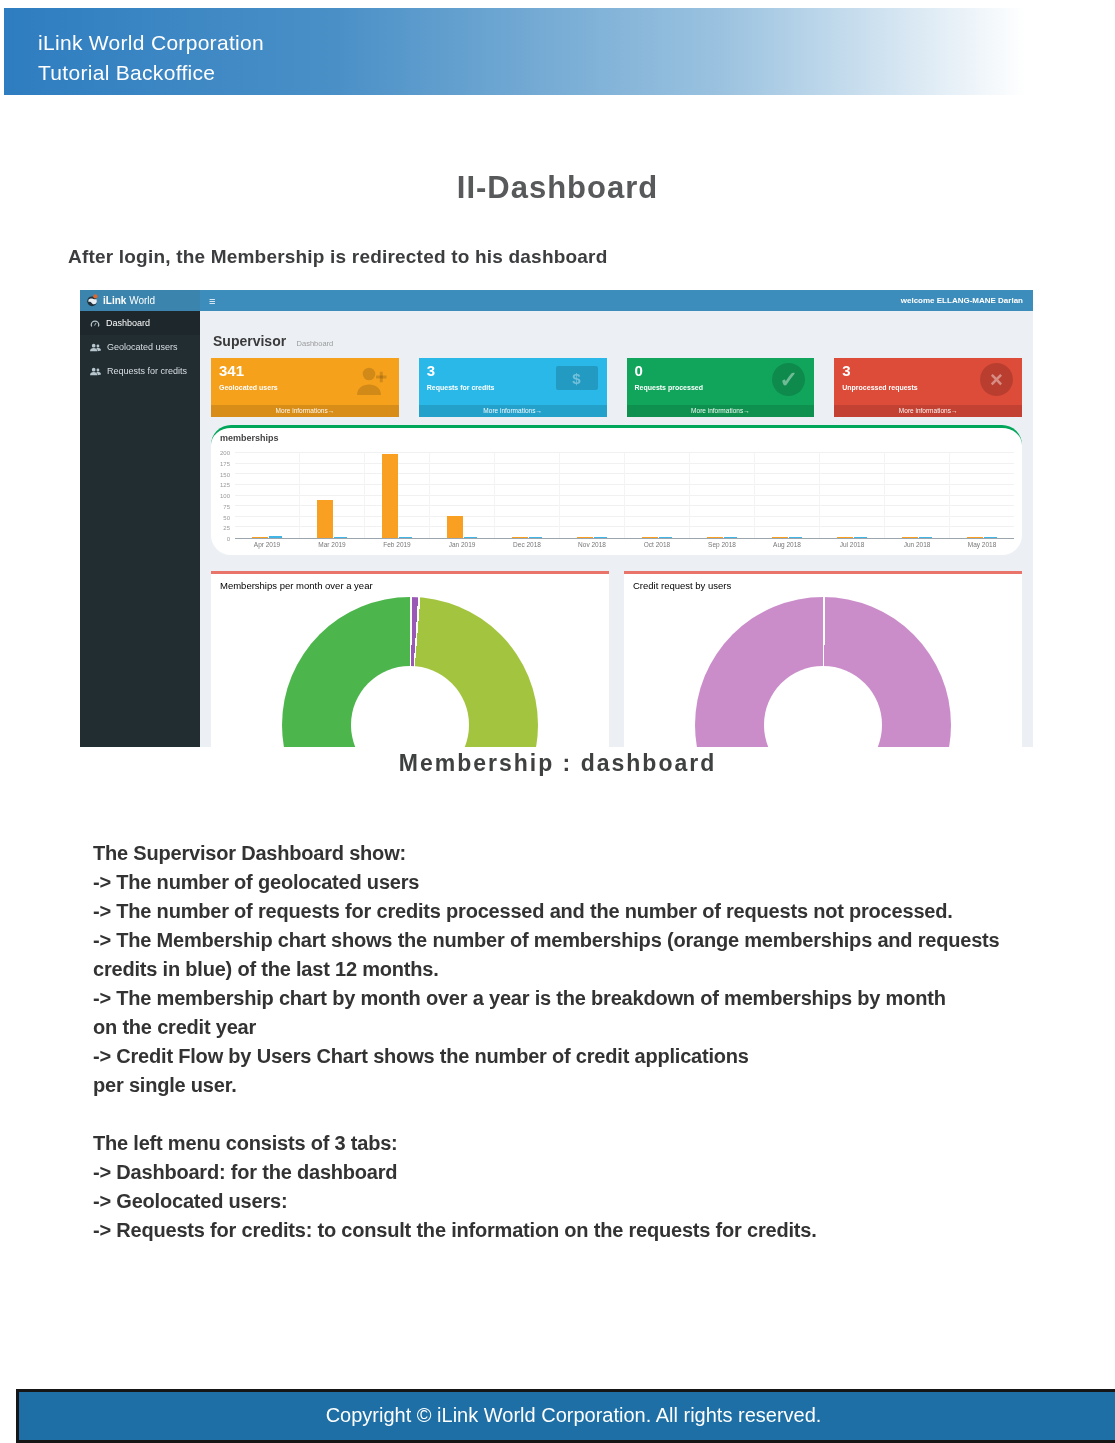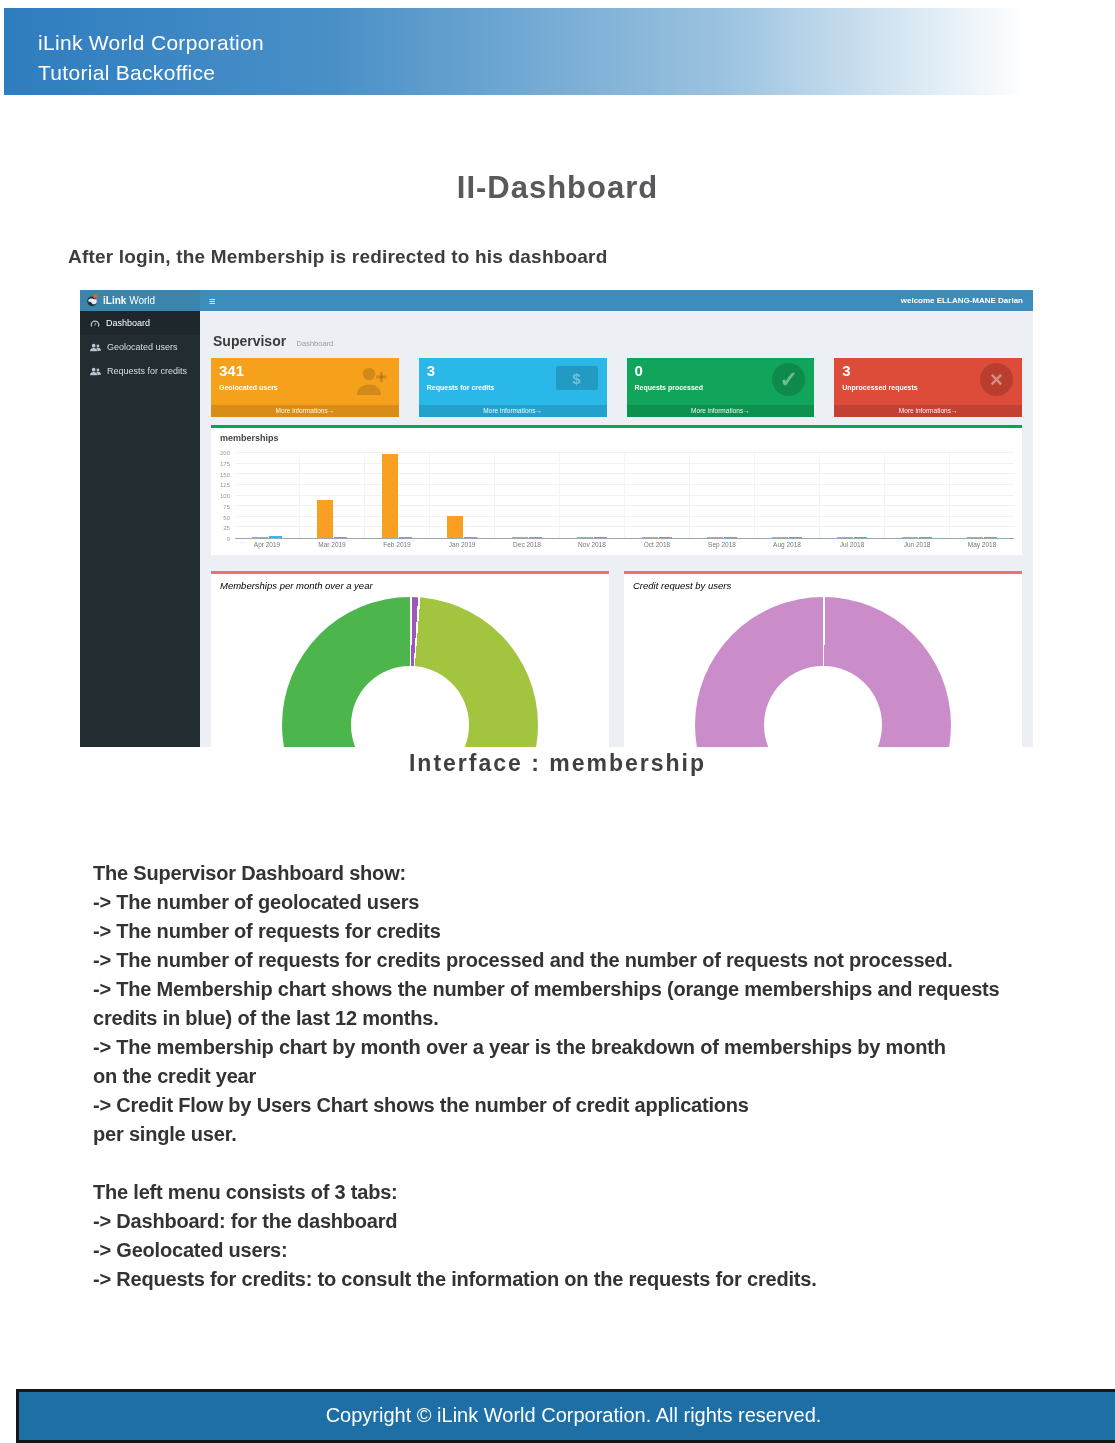--- a/index.html
+++ b/index.html
@@ -46,25 +46,25 @@
   .card-foot{position:absolute;left:0;right:0;bottom:0;height:12px;background:rgba(0,0,0,.12);
     text-align:center;font-size:6.5px;line-height:12px;color:rgba(255,255,255,.95);cursor:pointer;}
   .cicon{position:absolute;right:9px;top:5px;opacity:.9;}
   .circle-icon{width:33px;height:33px;border-radius:50%;background:rgba(0,0,0,.18);
     display:flex;align-items:center;justify-content:center;color:rgba(255,255,255,.45);
     font-size:22px;font-weight:700;}
   .money{width:42px;height:24px;background:rgba(0,0,0,.18);border-radius:2px;margin-top:3px;
     display:flex;align-items:center;justify-content:center;color:rgba(255,255,255,.4);
     font-size:15px;font-weight:700;}
 
-  .panel{background:#fff;margin-top:8px;border-top:3px solid #00a65a;}
+  .panel{background:#fff;margin-top:8px;border-top:3px solid #00a65a;border-radius:20px;}
   .panel .ptitle{font-size:9px;font-weight:700;color:#444;padding:5px 0 0 9px;}
   .pie-row{display:flex;gap:15px;margin-top:8px;height:310px;}
   .pie-panel{flex:1;background:#fff;border-top:3px solid #e9756a;}
-  .pie-panel .ptitle{font-size:9.5px;padding:6px 0 0 9px;font-style:italic;}
+  .pie-panel .ptitle{font-size:9.5px;padding:6px 0 0 9px;}
 
   
   .chart{position:relative;height:104px;margin:8px 6px 16px 2px;}
   .yaxis{position:absolute;left:0;top:2px;bottom:16px;width:20px;}
   .ytick{position:absolute;right:3px;font-size:6px;color:#999;transform:translateY(50%);}
   .plot{position:absolute;left:22px;right:2px;top:2px;bottom:16px;
     border-bottom:1px solid #9aa5ad;display:flex;}
   .hgrid{position:absolute;left:0;right:0;height:1px;background:#f1f1f1;}
   .cat{flex:1;position:relative;}
   .cat + .cat{border-left:1px solid #f4f4f4;}
@@ -76,21 +76,21 @@
 
   
   .donut-wrap{display:flex;justify-content:center;margin-top:6px;}
   .donut{width:256px;height:256px;border-radius:50%;position:relative;}
   .hole{position:absolute;inset:27%;background:#fff;border-radius:50%;}
 
   
   .caption{position:absolute;left:0;top:750px;width:100%;text-align:center;font-size:23px;
     font-weight:700;color:#3f4040;letter-spacing:2px;}
   .bodytext{position:absolute;left:93px;top:839px;width:965px;font-size:20px;font-weight:700;
-    color:#333;line-height:29px;letter-spacing:-.2px;margin-top:20px;}
+    color:#333;line-height:29px;letter-spacing:-.2px;}
   .bodytext .p2{margin-top:29px;}
   .doc-footer{position:absolute;left:0;top:1389px;width:1115px;height:54px;box-sizing:border-box;
     background:#1d6fa5;border:3px solid #161616;color:#fff;text-align:center;
     font-size:20px;line-height:46px;font-weight:400;margin-left:16px;}
 </style>
 </head>
 <body>
 
 <div class="page">
 
@@ -321,26 +321,25 @@
           <div class="donut-wrap">
             <div class="donut" style="background: conic-gradient(rgb(255, 255, 255) 0%, rgb(255, 255, 255) 0.3%, rgb(202, 141, 202) 0.3%, rgb(202, 141, 202) 100%);">
               <div class="hole"></div>
             </div>
           </div>
         </div>
       </div>
     </div>
   </div>
 
-  <div class="caption">Interface : membership</div>
+  <div class="caption">Membership : dashboard</div>
 
   <div class="bodytext">
     <div>The Supervisor Dashboard show:</div>
     <div>-&gt; The number of geolocated users</div>
-    <div>-&gt; The number of requests for credits</div>
     <div>-&gt; The number of requests for credits processed and the number of requests not processed.</div>
     <div>-&gt; The Membership chart shows the number of memberships (orange memberships and requests</div>
     <div>credits in blue) of the last 12 months.</div>
     <div>-&gt; The membership chart by month over a year is the breakdown of memberships by month</div>
     <div>on the credit year</div>
     <div>-&gt; Credit Flow by Users Chart shows the number of credit applications</div>
     <div>per single user.</div>
     <div class="p2">The left menu consists of 3 tabs:</div>
     <div>-&gt; Dashboard: for the dashboard</div>
     <div>-&gt; Geolocated users:</div>

